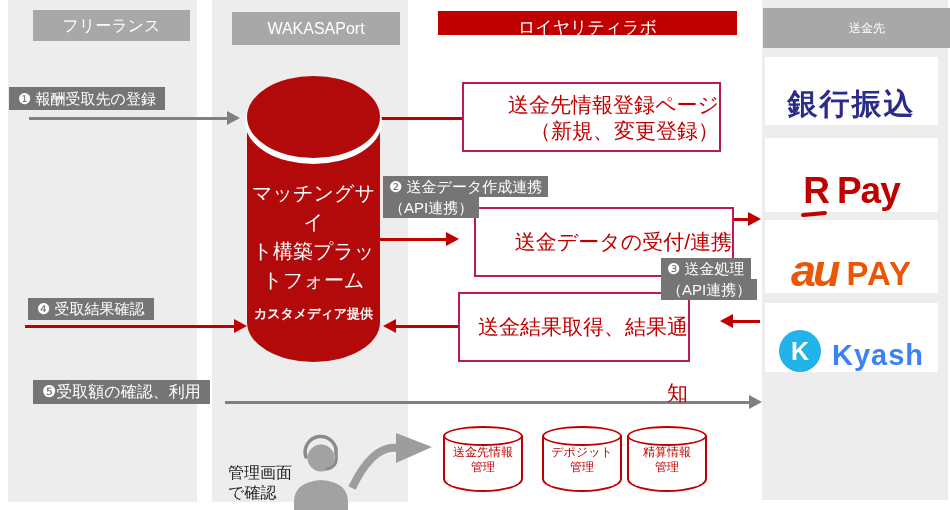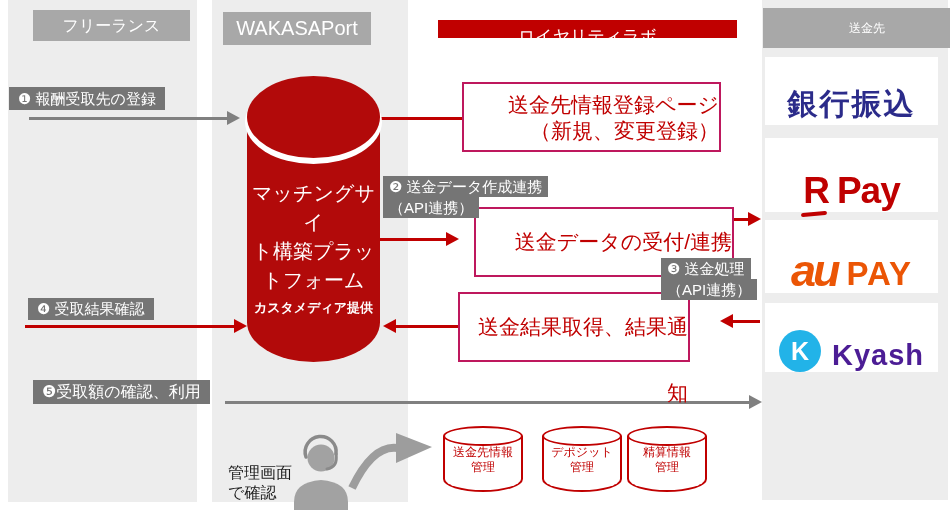--- a/index.html
+++ b/index.html
@@ -26,33 +26,33 @@
 
   .pbox{position:absolute;background:#fff;border:2px solid #be185d;color:#c00000;
         text-align:right;z-index:2;box-sizing:border-box;font-size:21px;}
 
   .cyl-body{position:absolute;left:247px;top:117px;width:133px;height:245px;background:#b20a0a;
             border-radius:0 0 67px 67px / 0 0 40px 40px;z-index:2;}
   .cyl-white{position:absolute;left:245px;top:80px;width:137px;height:84px;background:#fff;border-radius:50%;z-index:3;}
   .cyl-red{position:absolute;left:247px;top:76px;width:133px;height:82px;background:#b20a0a;border-radius:50%;z-index:4;}
   .cyl-text{position:absolute;left:247px;top:179px;width:133px;color:#fff;text-align:center;z-index:5;
             font-size:20px;line-height:29px;}
-  .cyl-sub{font-size:13px;font-weight:bold;margin-top:5px;line-height:16px;}
+  .cyl-sub{font-size:13px;font-weight:bold;margin-top:11px;line-height:16px;}
 
   .card{position:absolute;left:765px;width:173px;background:#fff;display:flex;align-items:flex-end;justify-content:center;z-index:2;}
   .bank-txt{font-size:30px;font-weight:bold;color:#2b2b8a;letter-spacing:2px;}
   .rpay-r{position:relative;font-size:37px;font-weight:800;color:#bf0000;margin-right:7px;}
   .rpay-r::after{content:"";position:absolute;left:-2px;bottom:-4px;width:26px;height:4px;background:#bf0000;
                  border-radius:3px;transform:rotate(-5deg);}
   .rpay-pay{font-size:37px;font-weight:800;color:#bf0000;letter-spacing:-1px;}
   .au-script{font-size:45px;font-weight:700;font-style:italic;color:#eb5505;letter-spacing:-3px;margin-right:9px;line-height:1;}
   .au-pay{font-size:33px;font-weight:700;color:#eb5505;letter-spacing:1px;}
   .kyash-circle{width:42px;height:42px;border-radius:50%;background:#22b3e8;color:#fff;font-weight:800;font-size:25px;
                 display:flex;align-items:center;justify-content:center;margin-right:11px;}
-  .kyash-word{font-size:29px;font-weight:700;color:#4c1d95;letter-spacing:1px;}
+  .kyash-word{font-size:29px;font-weight:700;color:#3b82f6;letter-spacing:1px;}
 
   .db{position:absolute;top:426px;width:80px;height:68px;z-index:2;}
   .db-body{position:absolute;left:0;top:10px;width:80px;height:56px;background:#fff;border:2px solid #c00000;
            border-top:none;border-radius:0 0 40px 40px / 0 0 13px 13px;box-sizing:border-box;}
   .db-top{position:absolute;left:0;top:0;width:80px;height:20px;background:#fff;border:2px solid #c00000;
           border-radius:50%;box-sizing:border-box;}
   .db-label{position:absolute;left:0;top:19px;width:80px;text-align:center;color:#c00000;
             font-size:12px;line-height:15px;}
 
   .admin-note{position:absolute;left:228px;top:463px;color:#1a1a1a;font-size:16px;line-height:20px;z-index:3;white-space:nowrap;}
@@ -61,22 +61,22 @@
 </head>
 <body>
 
 <div id="stage">
 
   <div class="band" style="left:8px;width:189px;"></div>
   <div class="band" style="left:212px;width:196px;"></div>
   <div class="band" style="left:762px;width:186px;height:500px;"></div>
 
   <div class="hdr gray" style="left:33px;top:10px;width:157px;height:31px;line-height:31px;font-size:16px;">フリーランス</div>
-  <div class="hdr gray" style="left:223px;top:12px;width:148px;height:33px;line-height:33px;font-size:20px;">WAKASAPort</div>
-  <div class="hdr red" style="left:438px;top:20px;width:299px;height:18px;line-height:34px;font-size:17px;">ロイヤリティラボ</div>
+  <div class="hdr gray" style="left:232px;top:12px;width:168px;height:33px;line-height:33px;font-size:16px;">WAKASAPort</div>
+  <div class="hdr red" style="left:438px;top:11px;width:299px;height:24px;line-height:34px;font-size:17px;">ロイヤリティラボ</div>
   <div class="hdr gray" style="left:763px;top:8px;width:208px;height:40px;line-height:40px;font-size:12px;">送金先</div>
 
   <div class="steplabel" style="left:9px;top:87px;height:23px;line-height:23px;font-size:15px;padding:0 9px;">❶ 報酬受取先の登録</div>
   <div class="hline gray" style="left:29px;top:117px;width:200px;"></div>
   <div class="ah gr" style="left:227px;top:111px;"></div>
 
   <div class="cyl-body"></div>
   <div class="cyl-white"></div>
   <div class="cyl-red"></div>
   <div class="cyl-text">

